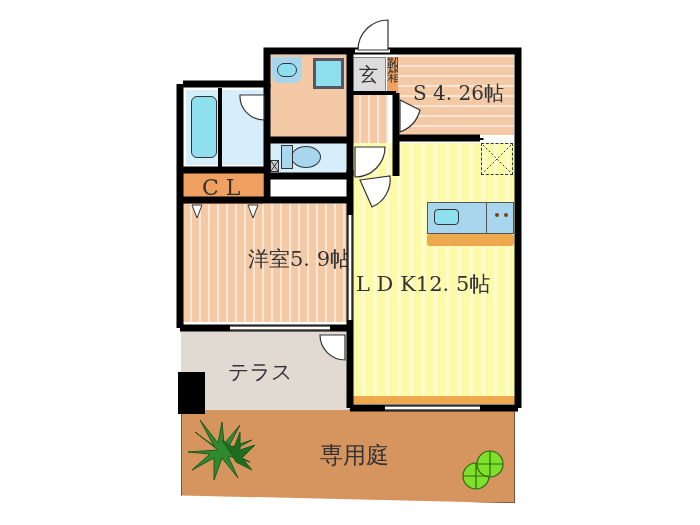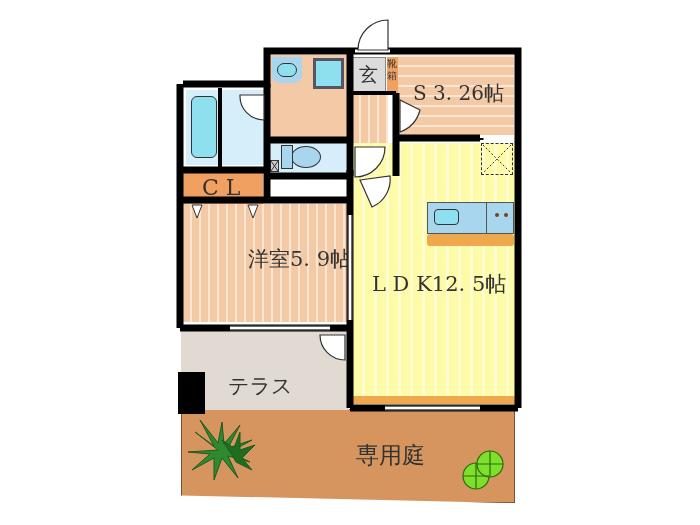--- a/index.html
+++ b/index.html
@@ -8,24 +8,24 @@
   .lbl{position:absolute;color:#333;white-space:nowrap;font-family:"DejaVu Serif","Liberation Serif",serif;}
   .wood-v{background:repeating-linear-gradient(90deg,#f3c9a6 0px,#f3c9a6 7px,#fbe6d4 7px,#fbe6d4 9px);}
   .wood-h{background:repeating-linear-gradient(0deg,#f3c9a6 0px,#f3c9a6 8px,#fbe6d4 8px,#fbe6d4 10px);}
   .yellow-v{background:repeating-linear-gradient(90deg,#fdfaa8 0px,#fdfaa8 9px,#fffcd0 9px,#fffcd0 12px);}
   svg{position:absolute;left:0;top:0;}
 </style>
 </head>
 <body>
 
 <div class="abs" style="left:181px;top:409px;width:334px;height:94px;background:#d6955f;border:1px solid #7a5030;clip-path:polygon(0 0,100% 0,100% 100%,0 92%);"></div>
-<div class="lbl" style="left:320px;top:440px;font-size:23px;margin-left:36px;">専用庭</div>
+<div class="lbl" style="left:320px;top:440px;font-size:23px;">専用庭</div>
 
 <div class="abs" style="left:181px;top:328px;width:168px;height:82px;background:#e0dad2;"></div>
-<div class="lbl" style="left:228px;top:372px;font-size:21px;">テラス</div>
+<div class="lbl" style="left:228px;top:358px;font-size:21px;">テラス</div>
 <div class="abs" style="left:178px;top:372px;width:27px;height:42px;background:#000;"></div>
 
 <div class="abs wood-v" style="left:183px;top:204px;width:164px;height:118px;"></div>
 <div class="lbl" style="left:208px;top:245px;font-size:21px;padding-left:40px;">洋室5. 9帖</div>
 
 <div class="abs" style="left:183px;top:172px;width:80px;height:32px;background:#f0a060;"></div>
 <div class="lbl" style="left:202px;top:175px;font-size:22px;">C L</div>
 
 <div class="abs" style="left:186px;top:90px;width:80px;height:75px;background:#d6eefa;"></div>
 <div class="abs" style="left:191px;top:96px;width:26px;height:62px;background:#8fe0ee;border:1.5px solid #333;border-radius:6px;"></div>
@@ -37,35 +37,35 @@
 
 <div class="abs" style="left:270px;top:143px;width:76px;height:30px;background:#d6eefa;"></div>
 <div class="abs" style="left:291px;top:146px;width:30px;height:22px;background:#a9d6ef;border:1.5px solid #333;border-radius:50%;"></div>
 <div class="abs" style="left:281px;top:145px;width:12px;height:24px;background:#a9d6ef;border:1.5px solid #333;"></div>
 <div class="abs" style="left:270px;top:160px;width:9px;height:12px;background:#ccc;border:1px solid #333;"></div>
 
 <div class="abs wood-v" style="left:352px;top:93px;width:36px;height:90px;"></div>
 <div class="abs" style="left:352px;top:57px;width:34px;height:36px;background:#dcdcdc;border:1px solid #888;"></div>
 <div class="lbl" style="left:359px;top:62px;font-size:19px;">玄</div>
 <div class="abs" style="left:387px;top:57px;width:11px;height:36px;background:#f0a060;"></div>
-<div class="lbl" style="left:387px;top:58px;font-size:10px;width:10px;white-space:normal;line-height:12px;">靴箱</div>
+<div class="lbl" style="left:387px;top:58px;font-size:15px;width:10px;white-space:normal;line-height:12px;">靴箱</div>
 
 <div class="abs wood-h" style="left:398px;top:55px;width:116px;height:80px;"></div>
-<div class="lbl" style="left:413px;top:80px;font-size:20px;">S 3. 26帖</div>
+<div class="lbl" style="left:413px;top:80px;font-size:20px;">S 4. 26帖</div>
 
 <div class="abs yellow-v" style="left:353px;top:143px;width:163px;height:255px;"></div>
 <div class="abs" style="left:481px;top:143px;width:32px;height:32px;border:1.5px dashed #333;"></div>
 <div class="abs" style="left:427px;top:202px;width:87px;height:32px;background:#a9d6ef;border:1px solid #555;"></div>
 <div class="abs" style="left:434px;top:209px;width:25px;height:16px;background:#8fe0ee;border:1.5px solid #333;border-radius:4px;"></div>
 <div class="abs" style="left:486px;top:203px;width:28px;height:30px;border-left:1px solid #555;"></div>
 <div class="abs" style="left:495px;top:213px;width:4px;height:4px;background:#7a4020;border-radius:50%;"></div>
 <div class="abs" style="left:504px;top:213px;width:4px;height:4px;background:#7a4020;border-radius:50%;"></div>
 <div class="abs" style="left:427px;top:234px;width:87px;height:12px;background:#eea84e;border-radius:3px;"></div>
 <div class="abs" style="left:353px;top:396px;width:163px;height:8px;background:#eea84e;"></div>
-<div class="lbl" style="left:372px;top:270px;font-size:21px;">L D K12. 5帖</div>
+<div class="lbl" style="left:356px;top:270px;font-size:21px;">L D K12. 5帖</div>
 
 <svg width="700" height="525">
   <g fill="none" stroke="#000" stroke-width="7">
 
     <polyline points="183,84 267,84 267,51 518,51 518,408"></polyline>
     <polyline points="350,408 518,408"></polyline>
     <polyline points="180,84 180,328"></polyline>
     <polyline points="180,328 350,328"></polyline>
     <polyline points="350,170 350,408"></polyline>
 

